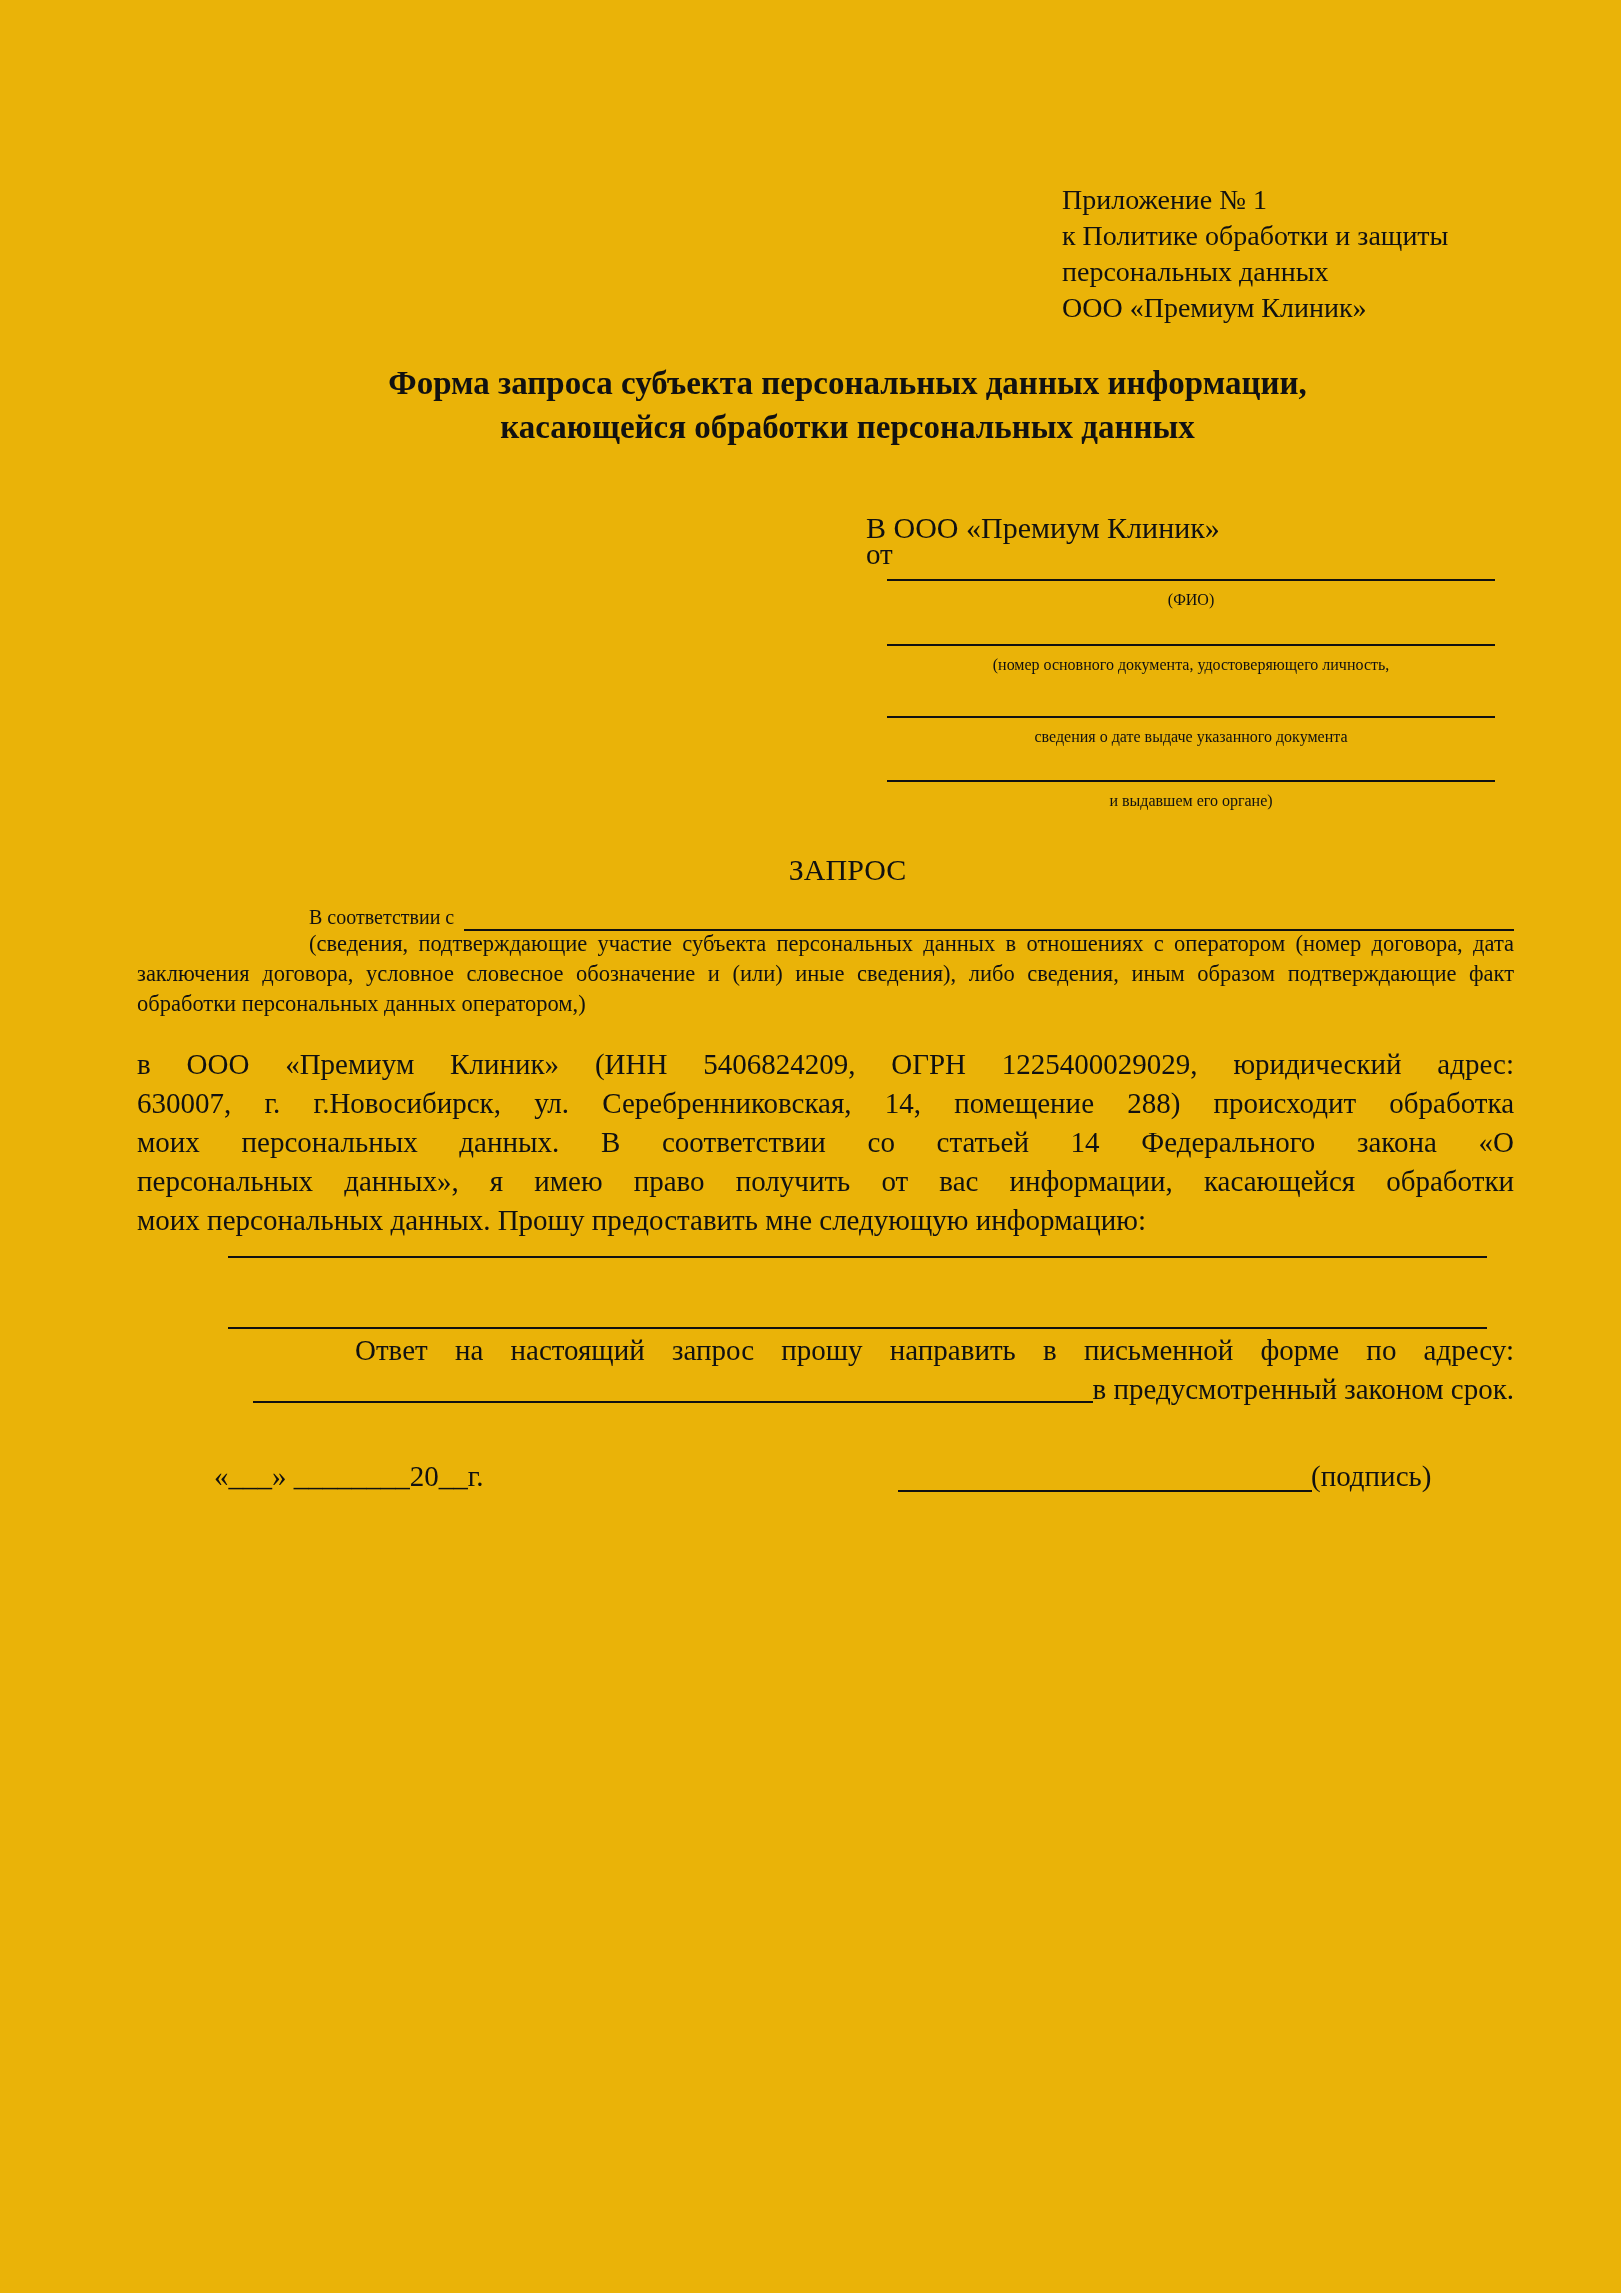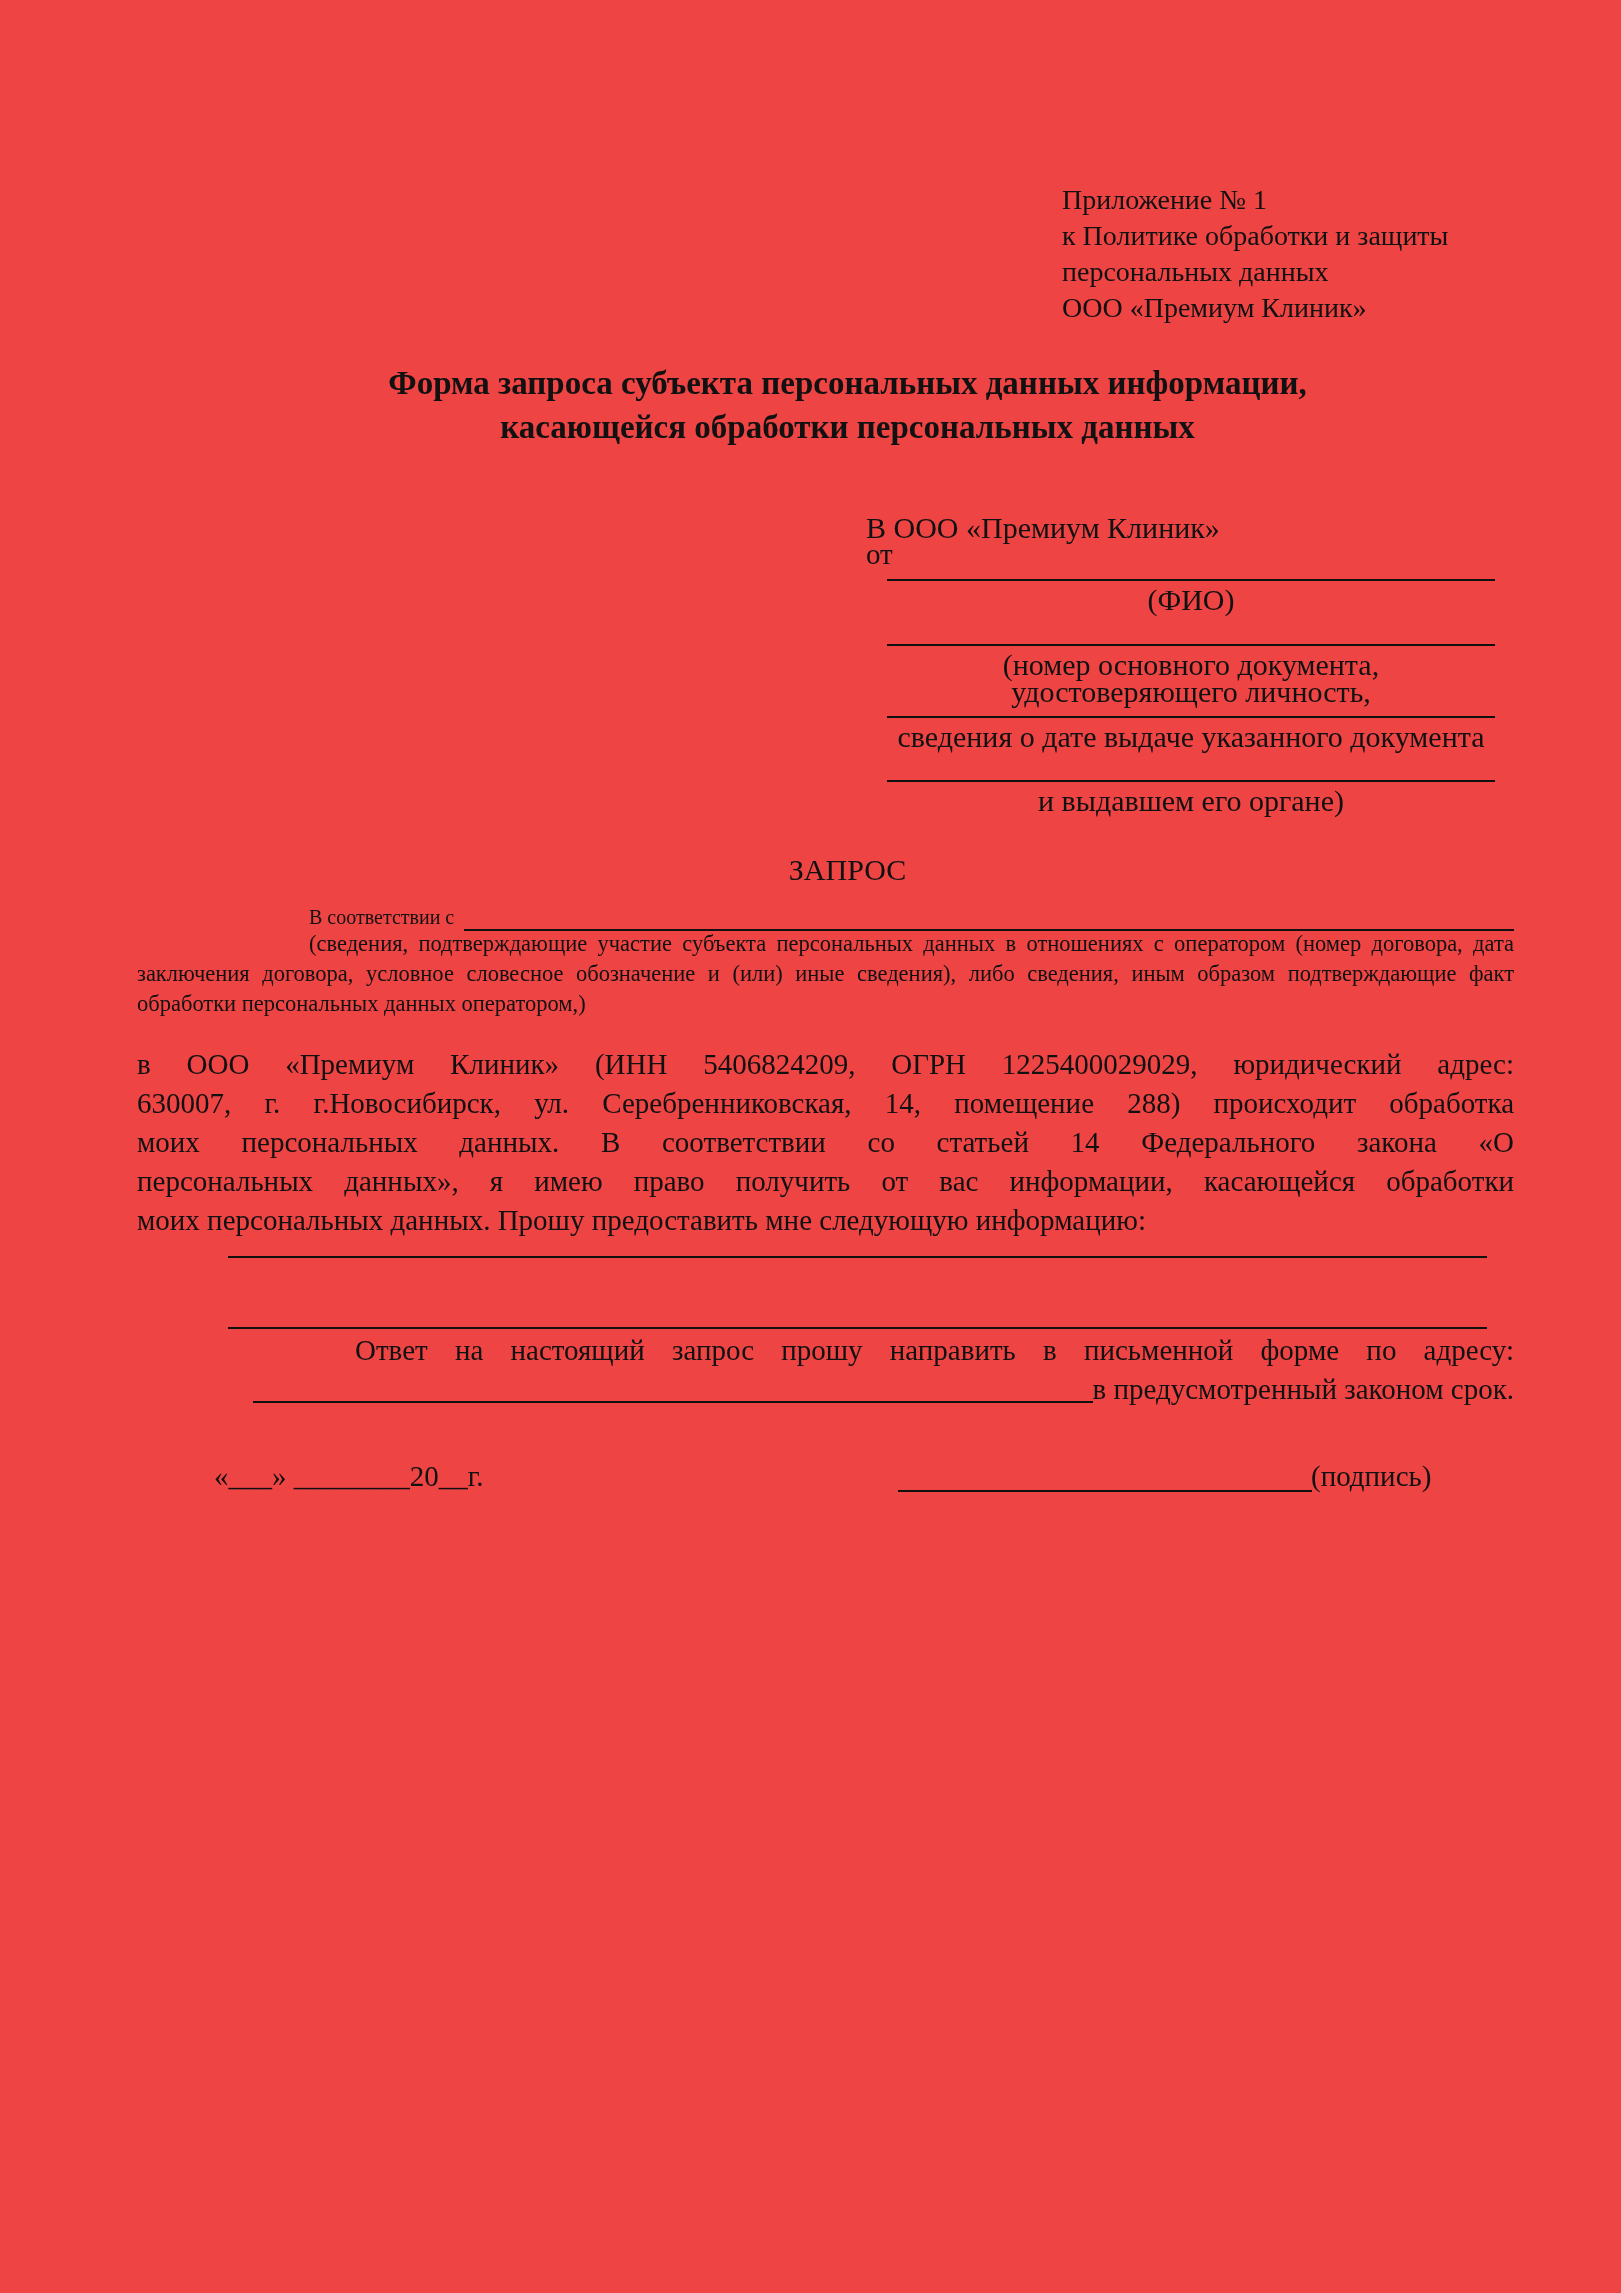--- a/index.html
+++ b/index.html
@@ -1,35 +1,35 @@
 <!DOCTYPE html>
 <html><head>
 <meta charset="utf-8">
 <style>
   html,body{margin:0;padding:0;background:#e8e8e8;}
   .page{
     position:relative;
     width:1621px;height:2294px;
-    background:#ef4444;
+    background:#eab308;
     font-family:"Liberation Serif","DejaVu Serif",serif;
     color:#111;
     overflow:hidden;
   }
   .abs{position:absolute;}
   
   .appendix{left:1062px;top:182px;font-size:28px;line-height:36px;}
   
   .doc-title{left:137px;top:361px;width:1421px;text-align:center;
     font-weight:bold;font-size:33px;line-height:44px;}
   
   .recip-to{left:866px;top:492px;font-size:30px;margin-top:19px;}
   .recip-from{left:866px;top:538px;font-size:29px;}
   .fill-line{border-top:2.9px solid #111;height:0;}
   .r-line{left:887px;width:608px;}
-  .r-cap{left:887px;width:608px;text-align:center;font-size:30px;line-height:27.4px;}
+  .r-cap{left:887px;width:608px;text-align:center;font-size:16px;line-height:27.4px;}
   .u1{top:579px;} .c1{top:586px;}
   .u2{top:644px;} .c2{top:651px;}
   .u3{top:716px;} .c3{top:723px;}
   .u4{top:780px;} .c4{top:787px;}
   
   .zapros{left:137px;top:853px;width:1421px;text-align:center;font-size:30px;}
   .intro-row{left:137px;top:898px;width:1377px;display:flex;align-items:flex-end;
     font-size:20px;line-height:39px;}
   .intro-row .lbl{white-space:nowrap;margin-left:172px;padding-right:9.8px;}
   .grow-line{flex:1 1 auto;border-bottom:2.9px solid #111;margin-bottom:5.9px;height:0;}

